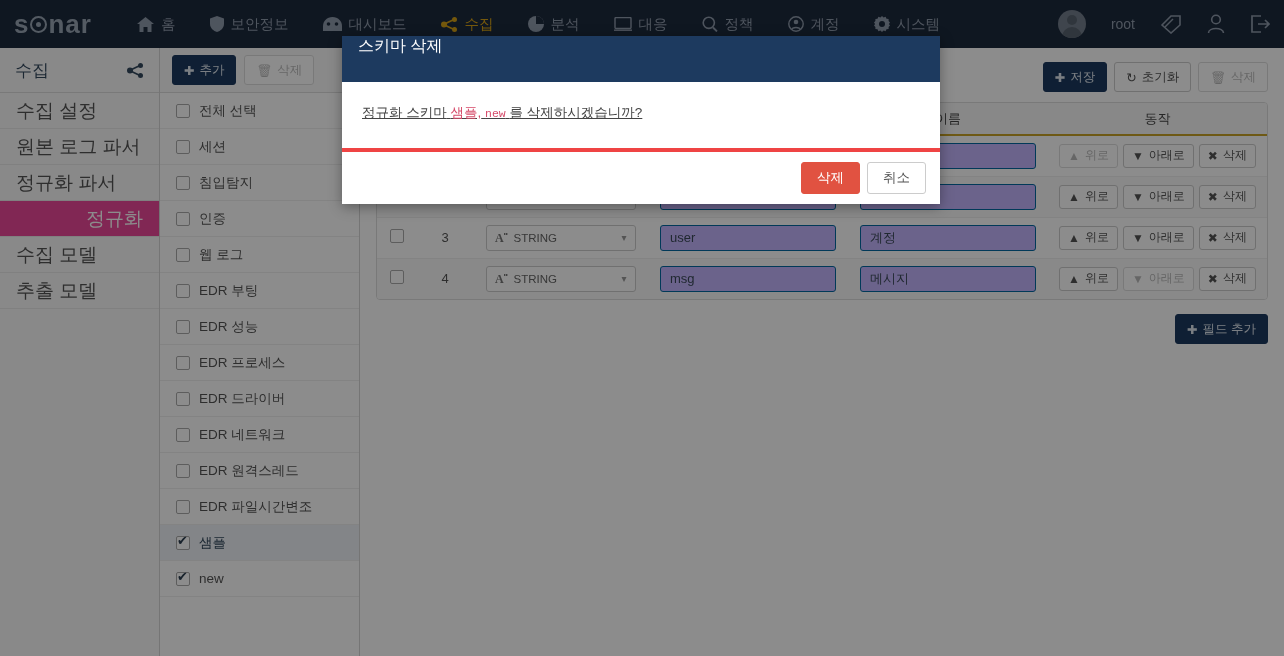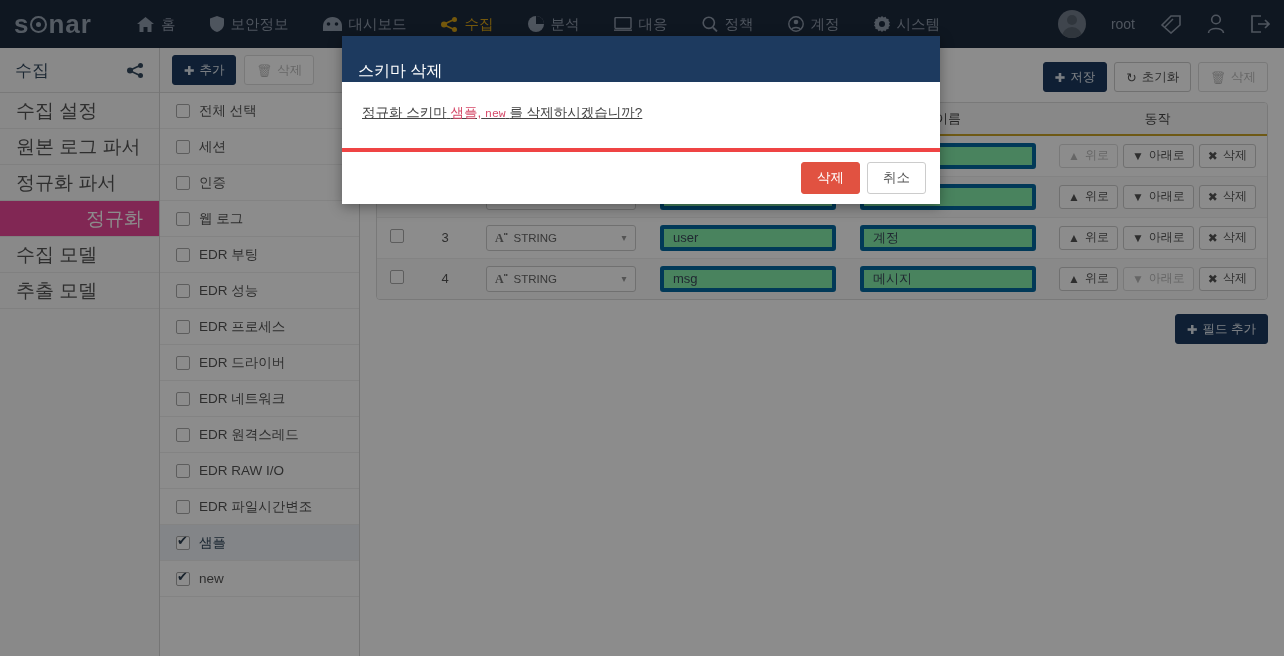--- a/index.html
+++ b/index.html
@@ -149,40 +149,40 @@
   .sel-ctl {
     display: inline-flex; align-items: center; gap: 6px;
     width: 150px; height: 26px; padding: 0 8px;
     border: 1px solid #ccc; border-radius: 3px; background: #fff;
     font-size: 11.5px; color: #666; cursor: pointer; text-align: left;
   }
   .sel-ctl .cv { flex: 1; }
   .sel-ctl .chev { color: #999; font-size: 10px; }
   .txtin {
     width: 176px; height: 26px; padding: 0 9px;
-    border: 4px solid #0369a1; border-radius: 3px; background: #86efac;
+    border: 1px solid #0369a1; border-radius: 3px; background: #c4b5fd;
     font-size: 13px; color: #3b4a5a; text-align: left;
     font-family: "Liberation Sans", sans-serif;
   }
   .acts { display: flex; gap: 5px; justify-content: center; }
   .addrow { display: flex; justify-content: flex-end; margin-top: 14px; }
 
   
   .overlay {
     position: absolute; left: 0; top: 0; width: 1284px; height: 656px;
     background: rgba(0,0,0,0.45); z-index: 20;
   }
   .modal {
     position: absolute; left: 342px; top: 36px;
     width: 598px; z-index: 30;
     background: #fff; box-shadow: 0 3px 12px rgba(0,0,0,0.35);
   }
   .modal-head {
     background: #1d3a5f; color: #fff;
-    height: 46px; display: flex; align-items: flex-end;
+    height: 46px; display: flex; align-items: flex-start;
     padding: 0 16px; font-size: 16px;
   }
   .modal-body {
     padding: 22px 18px 26px 20px; font-size: 13.5px; color: #444;
     border-bottom: 4px solid #ef4444; min-height: 62px; text-decoration: underline;
   }
   .mname { color: #d64b6a; }
   .mname.mono { font-family: "Liberation Mono", "DejaVu Sans Mono", monospace; font-size: 11.5px; }
   .modal-foot {
     padding: 10px 14px; display: flex; justify-content: flex-end; gap: 7px;
@@ -368,20 +368,24 @@
     <div class="lp-item">
       <span class="cb"></span>
       <span>전체 선택</span>
     </div>
     <div class="lp-item">
       <span class="cb"></span>
       <span>세션</span>
     </div>
     <div class="lp-item">
       <span class="cb"></span>
+      <span>침입탐지</span>
+    </div>
+    <div class="lp-item">
+      <span class="cb"></span>
       <span>인증</span>
     </div>
     <div class="lp-item">
       <span class="cb"></span>
       <span>웹 로그</span>
     </div>
     <div class="lp-item">
       <span class="cb"></span>
       <span>EDR 부팅</span>
     </div>
@@ -397,24 +401,20 @@
       <span class="cb"></span>
       <span>EDR 드라이버</span>
     </div>
     <div class="lp-item">
       <span class="cb"></span>
       <span>EDR 네트워크</span>
     </div>
     <div class="lp-item">
       <span class="cb"></span>
       <span>EDR 원격스레드</span>
-    </div>
-    <div class="lp-item">
-      <span class="cb"></span>
-      <span>EDR RAW I/O</span>
     </div>
     <div class="lp-item">
       <span class="cb"></span>
       <span>EDR 파일시간변조</span>
     </div>
     <div class="lp-item sel">
       <span class="cb on"></span>
       <span>샘플</span>
     </div>
     <div class="lp-item">

